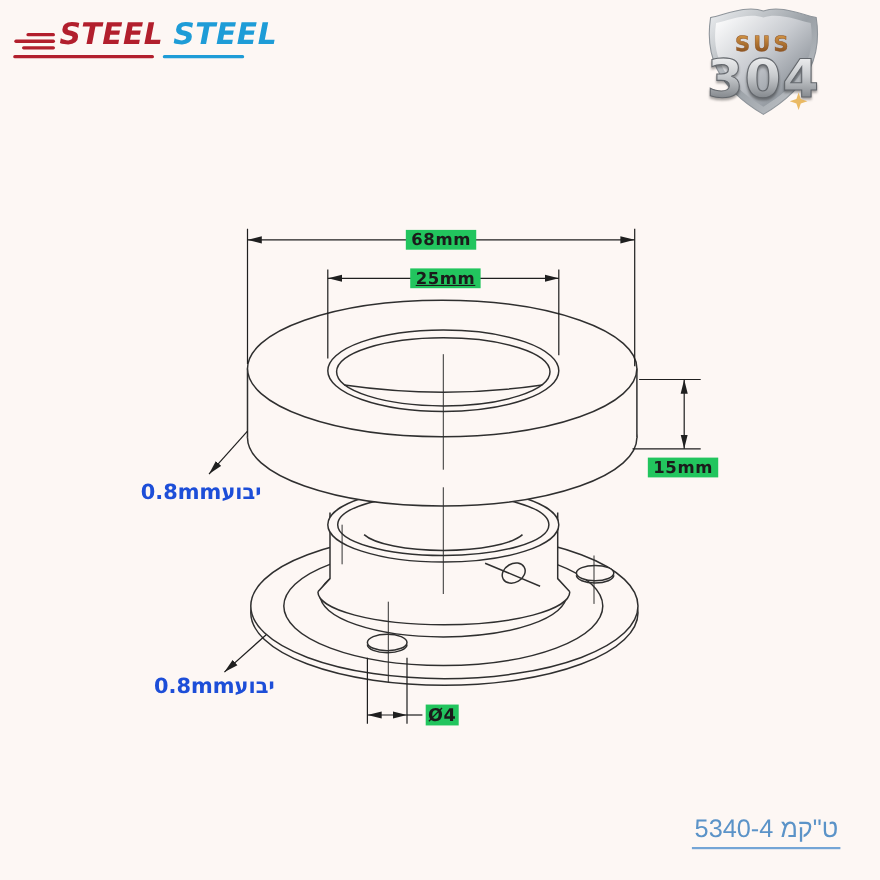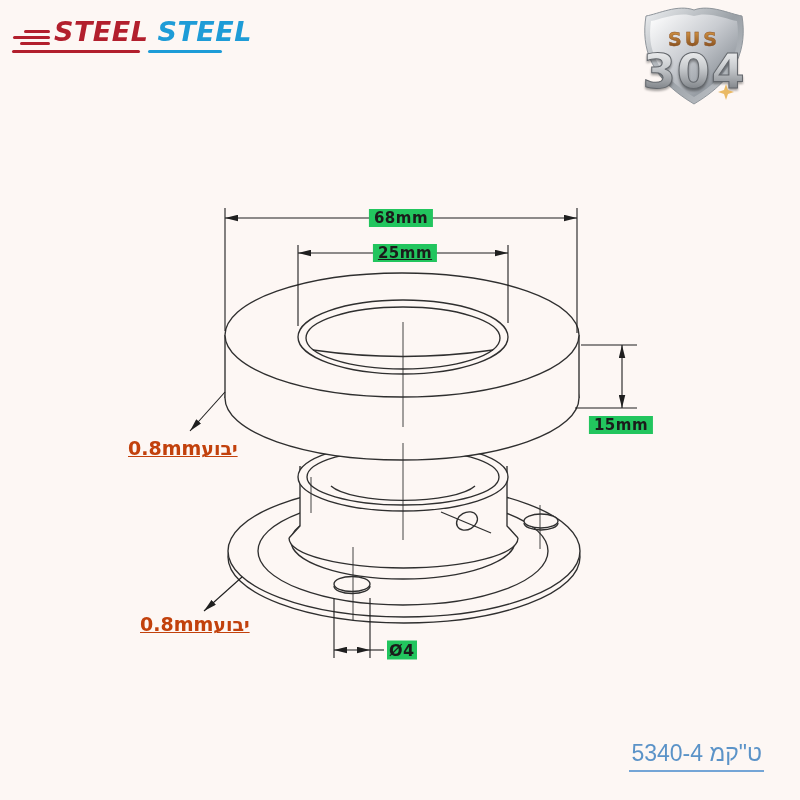--- a/index.html
+++ b/index.html
@@ -36,22 +36,22 @@
   .line { fill:none; stroke:#2f2f2f; stroke-width:1.35; }
   .cl   { fill:none; stroke:#2f2f2f; stroke-width:.9; }
   .dim  { fill:none; stroke:#1f1f1f; stroke-width:1.1; }
   .dimlab {
     position:absolute; transform:translate(-50%,-50%);
     font:bold 15px "DejaVu Sans", sans-serif; color:#1b1b1b;
     background:#22c55e; padding:0 5px; letter-spacing:.5px; white-space:nowrap;
   }
   .dia { transform:translate(0,-50%); font-weight:700; font-size:16px; padding:0 2px; }
   .heblab {
-    position:absolute; font:bold 19px "DejaVu Sans", sans-serif; color:#c2410c;
-    unicode-bidi:bidi-override; direction:ltr; white-space:nowrap;text-decoration:underline;
+    position:absolute; font:bold 19px "DejaVu Sans", sans-serif; color:#1d4ed8;
+    unicode-bidi:bidi-override; direction:ltr; white-space:nowrap;
   }
   
   .catalog {
     position:absolute; right:36px; top:740px;
     font:400 23px "Liberation Sans", sans-serif; color:#5b93c8;
     border-bottom:2px solid #74a5d6; padding:0 2px 3px;
     unicode-bidi:bidi-override; direction:ltr; white-space:nowrap;
     cursor:pointer;
   }
 </style>

